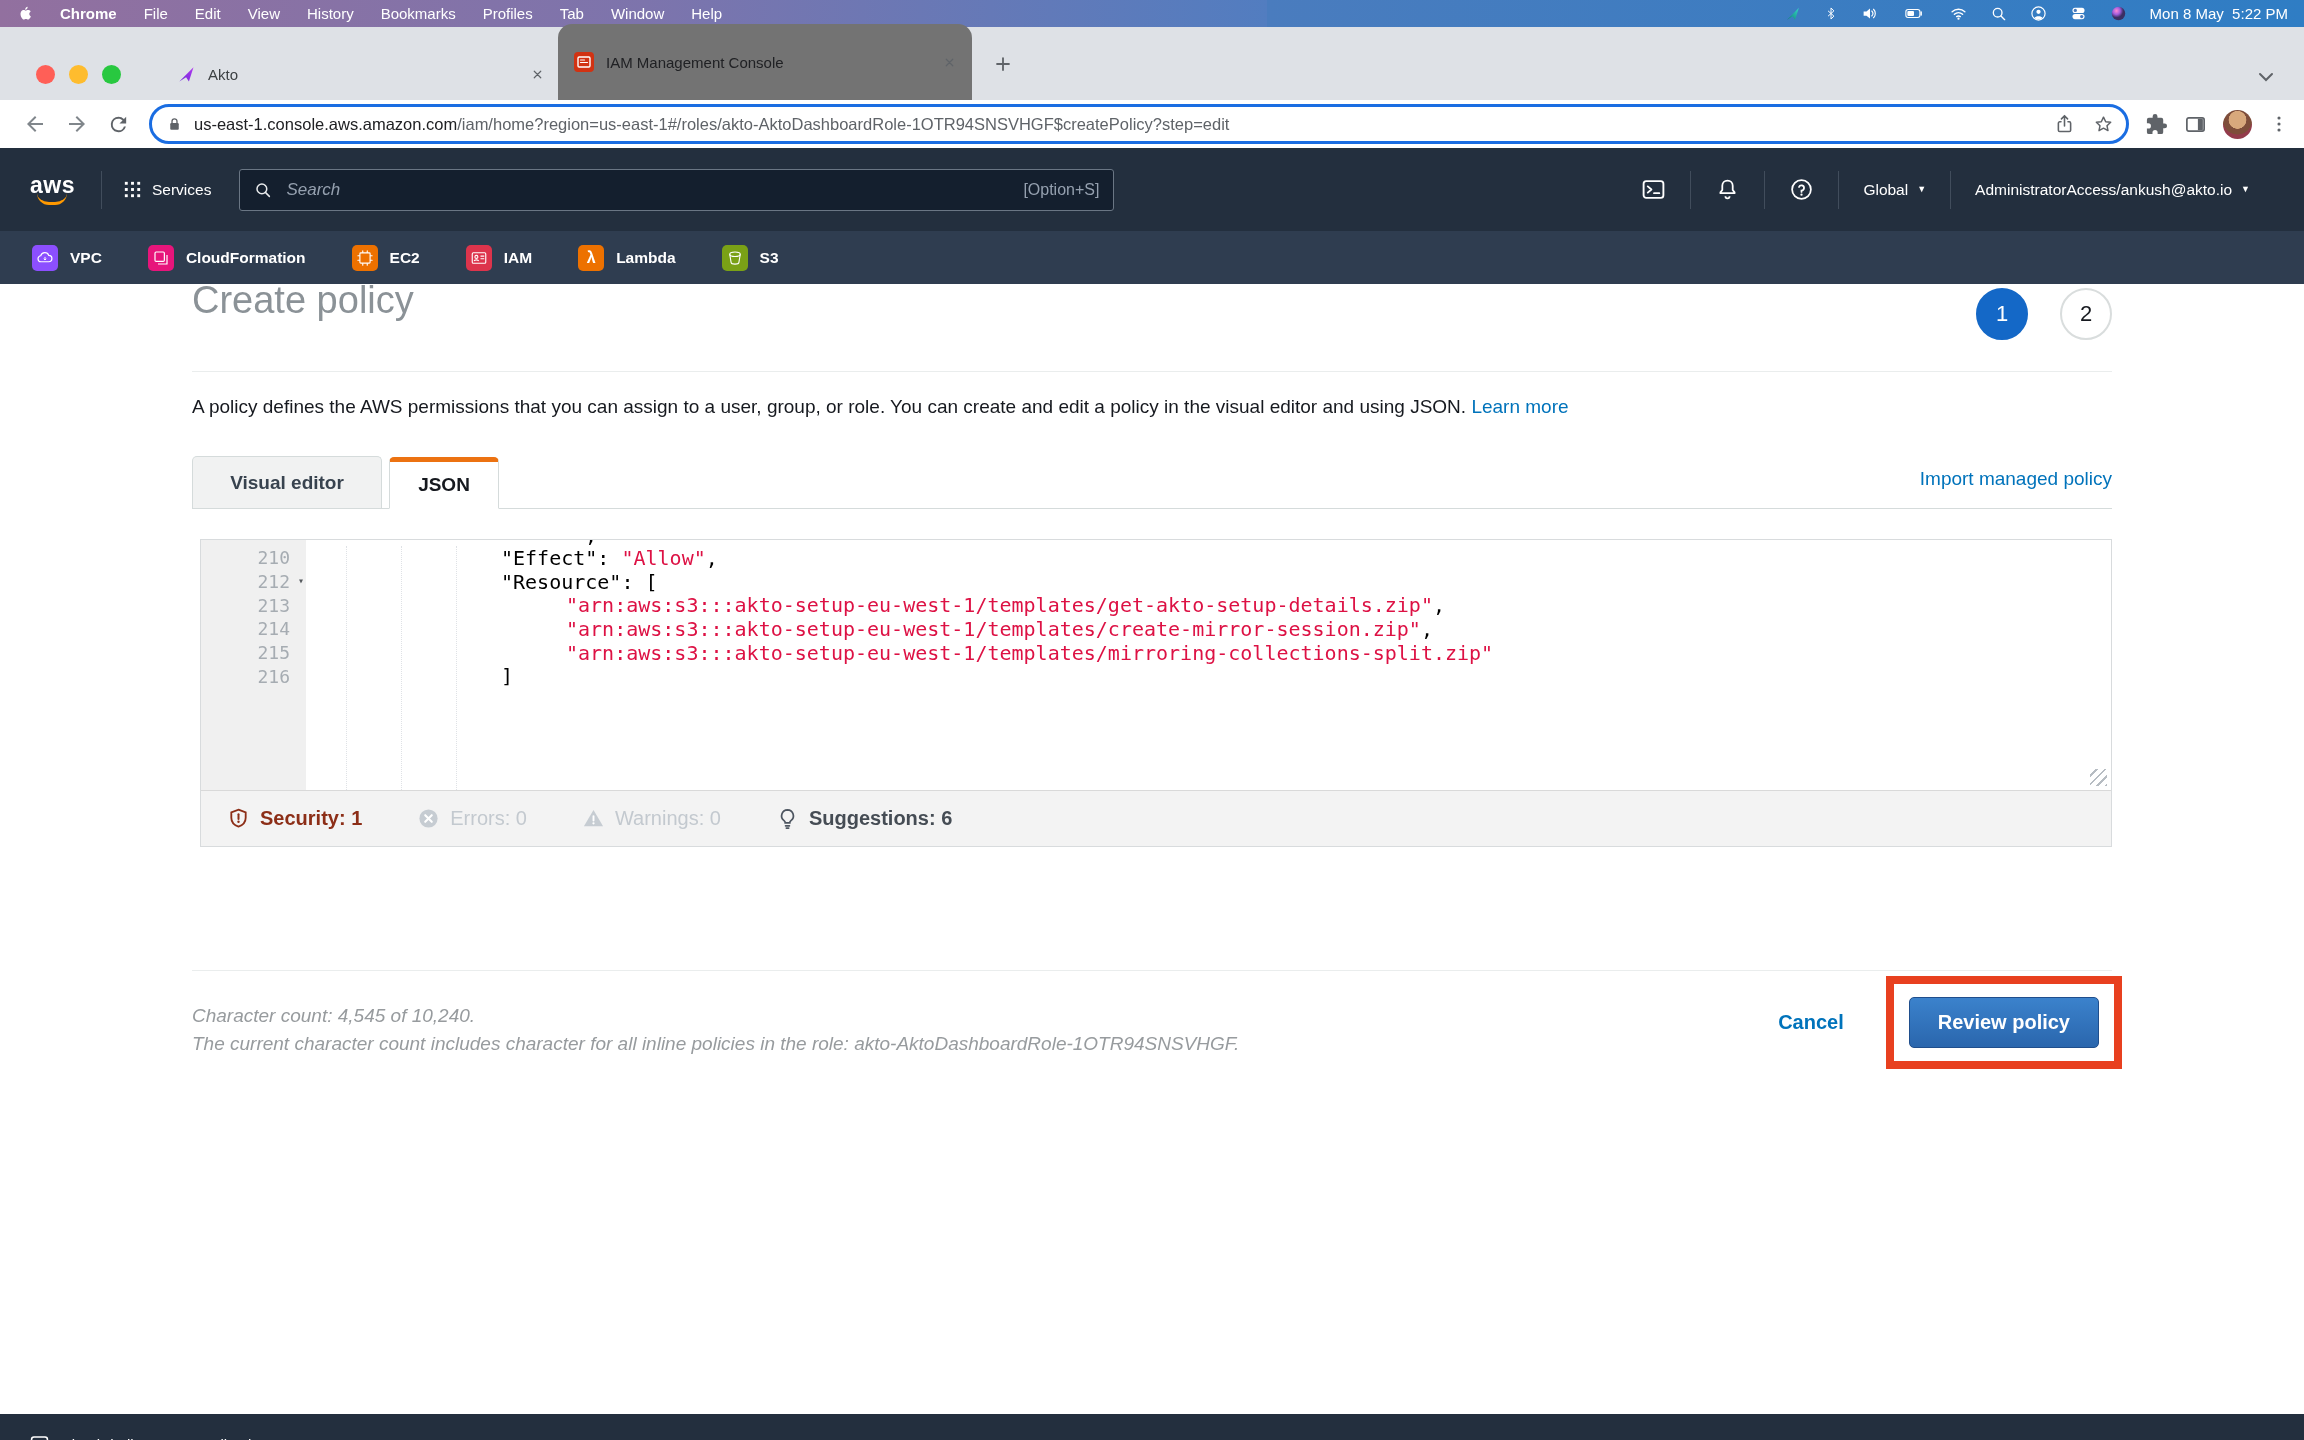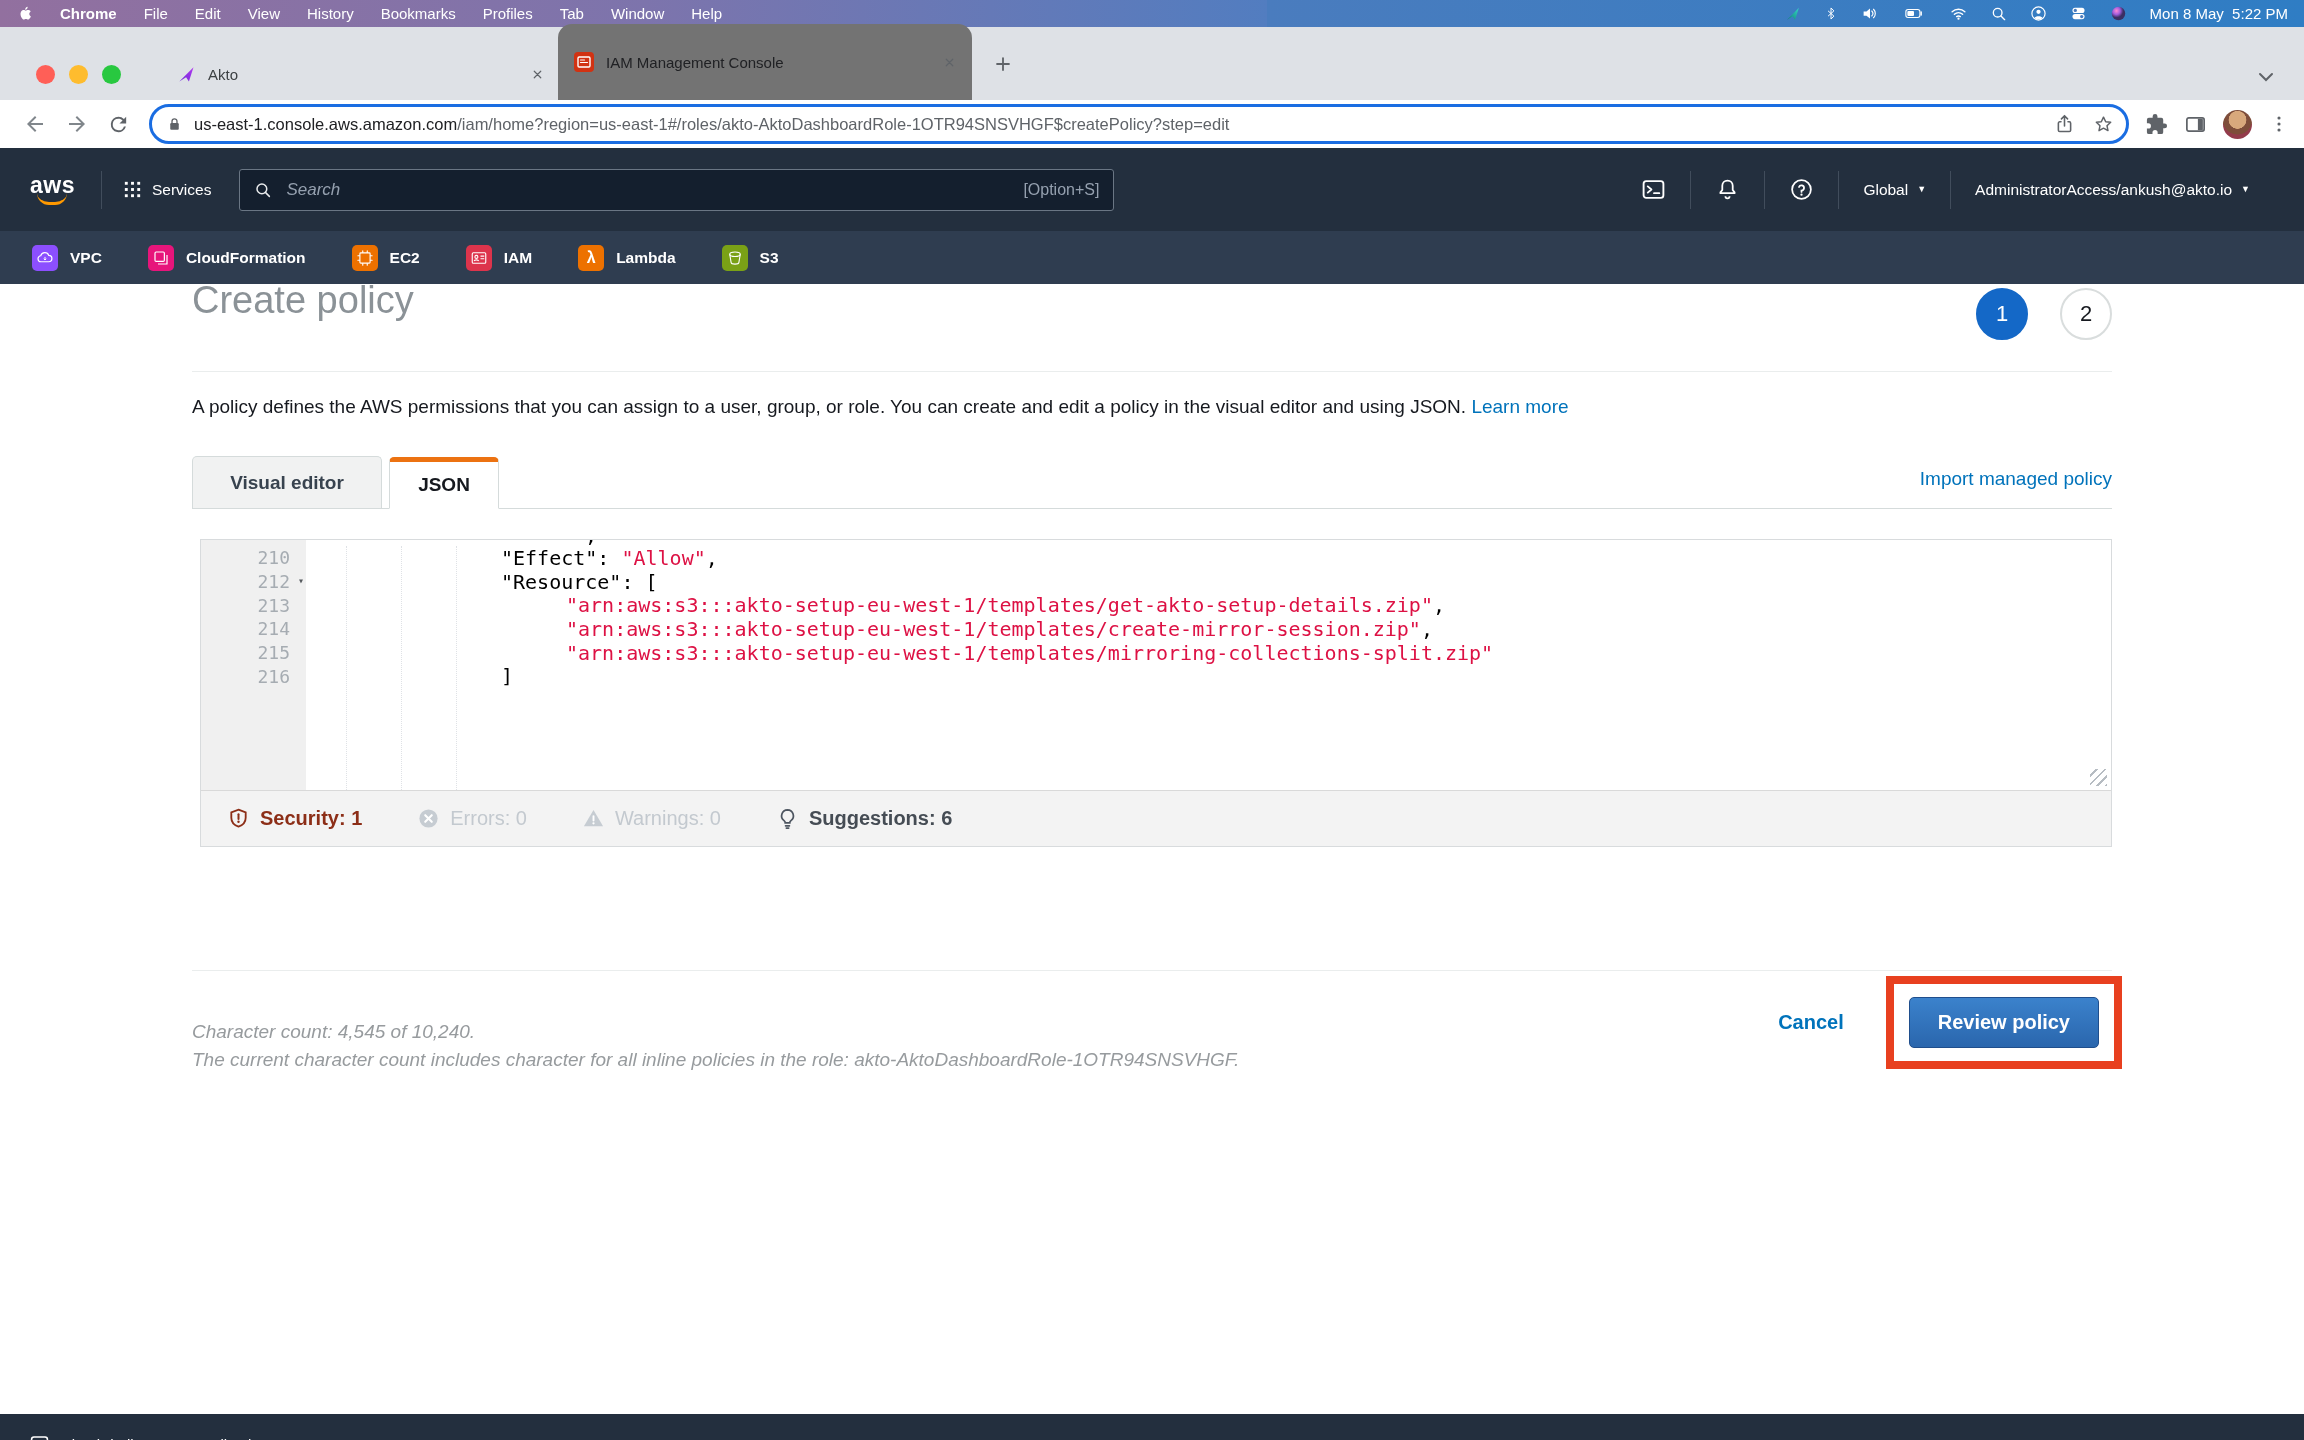--- a/index.html
+++ b/index.html
@@ -112,21 +112,21 @@
     background:repeating-linear-gradient(135deg,transparent 0 4px,#b6bcc2 4px 6px);}
   .statusbar{height:55px;background:#f3f3f3;border-top:1px solid #d9d9d9;display:flex;align-items:center;
     padding:0 26px;gap:55px;}
   .sb-item{display:flex;align-items:center;gap:10px;font-size:20px;}
   .sb-security{color:#8c2e17;font-weight:700;}
   .sb-muted{color:#c3c9cf;}
   .sb-strong{color:#454c54;font-weight:700;}
 
   .rule2{border:none;border-top:1px solid #eaeded;margin:123px 192px 0 192px;}
   .bottom-row{margin:5px 182px 0 192px;display:flex;align-items:flex-start;}
-  .charcount{margin-top:42px;font-size:19px;font-style:italic;color:#979b9e;line-height:28px;}
+  .charcount{margin-top:26px;font-size:19px;font-style:italic;color:#979b9e;line-height:28px;}
   .bottom-actions{margin-left:auto;display:flex;align-items:center;gap:42px;}
   .cancel{font-size:20px;font-weight:700;}
   .annotation{border:8px solid #e8401f;padding:13px 15px;background:#fff;}
   .review-btn{background:linear-gradient(180deg,#3b82cc,#2a66ad);border:1px solid #1f4e8c;border-radius:5px;
     color:#fff;font-weight:700;font-size:20px;padding:13px 28px;font-family:"Liberation Sans",sans-serif;cursor:pointer;}
 
   
   .footer{height:60px;background:#232f3e;display:flex;align-items:center;padding:0 30px;color:#fff;font-size:15px;}
   .foot-left{display:flex;align-items:center;gap:56px;}
   .foot-cs{display:flex;align-items:center;gap:12px;}

